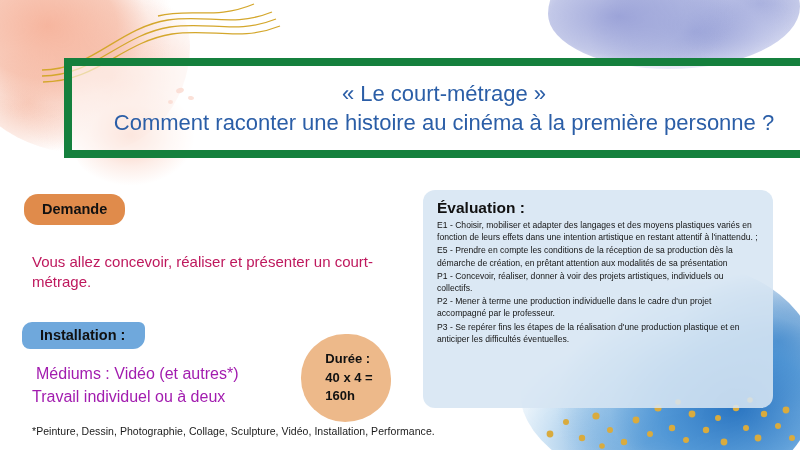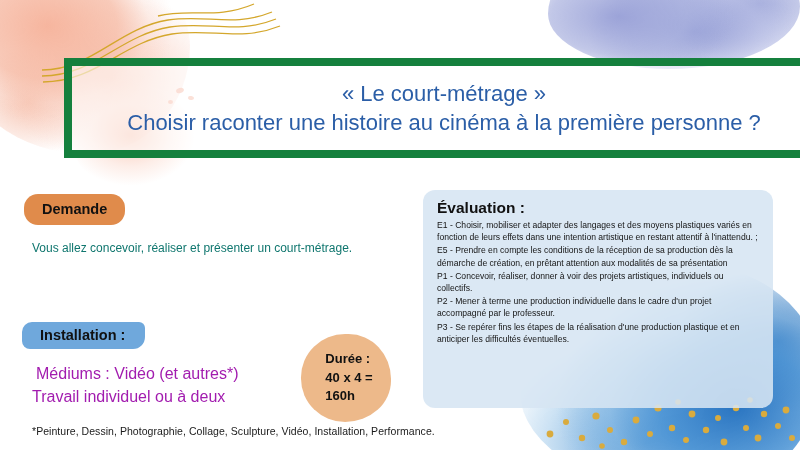--- a/index.html
+++ b/index.html
@@ -117,25 +117,25 @@
     padding: 7px 18px 8px 18px;
     background: #E08B4B;
     border-radius: 14px;
     font-weight: bold;
     font-size: 14.5px;
     color: #111111;
   }
   .demande-text {
     position: absolute;
     left: 32px;
-    top: 240px;
+    top: 252px;
     width: 370px;
-    font-size: 12px;
+    font-size: 15px;
     line-height: 1.35;
-    color: #0f766e;
+    color: #be185d;
   }
 
   .badge-contraintes {
     position: absolute;
     left: 22px;
     top: 322px;
     padding: 5px 20px 6px 18px;
     background: #6FA8DC;
     border-radius: 10px 6px 12px 8px;
     font-weight: bold;
@@ -259,21 +259,21 @@
       <circle cx="62" cy="74" r="2.8"></circle>
         <circle cx="138" cy="30" r="2.8"></circle>
       <circle cx="210" cy="28" r="2.8"></circle>
     </g>
   </svg>
 
 
   <div class="title-box">
     <div class="title-text">
       <div>« Le court-métrage »</div>
-      <div>Choisir raconter une histoire au cinéma à la première personne ?</div>
+      <div>Comment raconter une histoire au cinéma à la première personne ?</div>
     </div>
   </div>
 
   <div class="badge-demande">Demande</div>
   <div class="demande-text">Vous allez concevoir, réaliser et présenter un court-métrage.</div>
 
   <div class="badge-contraintes">Installation :</div>
   <div class="contraintes-text">
     <div class="l1">Médiums : Vidéo (et autres*)</div>
     <div>Travail individuel ou à deux</div>

